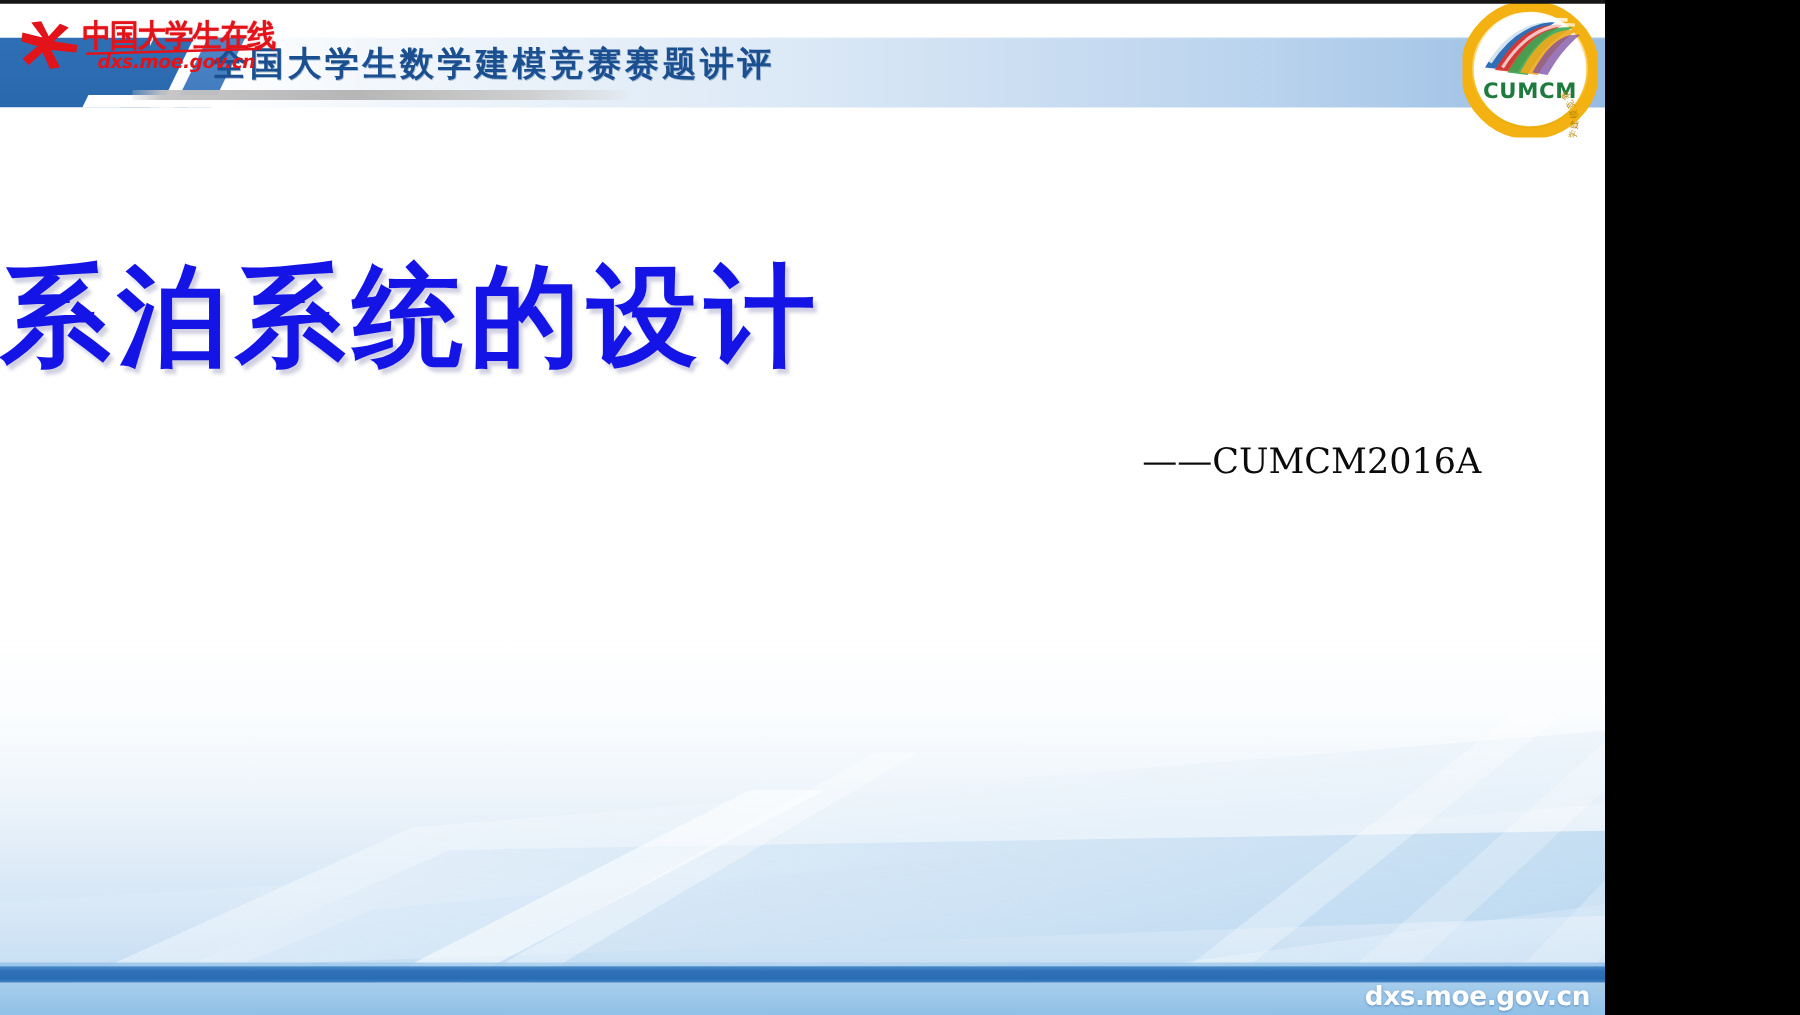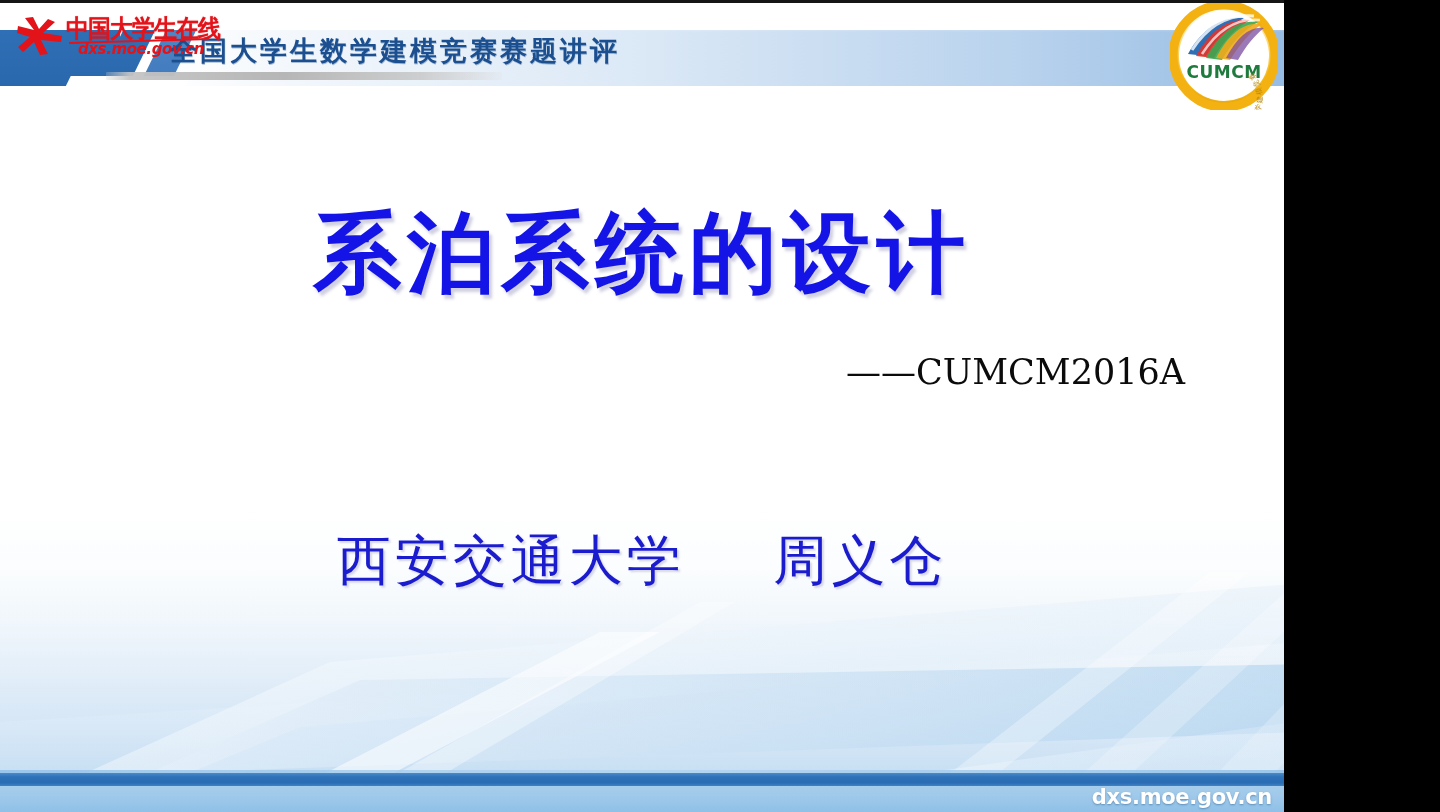--- a/index.html
+++ b/index.html
@@ -203,40 +203,40 @@
     width: 108px;
     height: 108px;
     z-index: 25;
   }
 
   
   .main-title {
     position: absolute;
     left: 0; right: 0;
     top: 205px;
-    text-align: center;
+    text-align: left;
     z-index: 15;
     font-family: "DejaVu Sans", sans-serif;
     font-weight: 700;
     font-size: 88px;
     line-height: 1.1;
     letter-spacing: 6px;
     color: #1414e6;
     text-shadow: 3px 4px 3px rgba(120,120,170,0.35);
   }
 
   .subtitle {
     position: absolute;
     top: 352px;
     left: 0;
     width: 1185px;
     text-align: right;
     z-index: 15;
     font-family: "DejaVu Serif", "Liberation Serif", serif;
-    font-size: 35px;
+    font-size: 28px;
     letter-spacing: 0px;
     color: #0b0b0b;
     white-space: nowrap;
   }
 
   .author-line {
     position: absolute;
     left: 0; right: 0;
     top: 525px;
     text-align: center;
@@ -401,25 +401,20 @@
 
     <text font-family="DejaVu Sans, sans-serif" font-size="7.2" fill="#b8860b" letter-spacing="1.6">
       <textPath href="#ringpath" startOffset="22%">中国大学生数学建模竞赛</textPath>
     </text>
   </svg>
 
   <div class="main-title">系泊系统的设计</div>
 
   <div class="subtitle">——CUMCM2016A</div>
 
-  <div class="author-line">
-    <span>西安交通大学</span>
-    <span class="author-gap"></span>
-    <span>周义仓</span>
-  </div>
 
   <div class="bottom-bar-hi"></div>
   <div class="bottom-bar"></div>
   <div class="bottom-under"></div>
   <div class="watermark">dxs.moe.gov.cn</div>
 
   <div class="top-edge"></div>
 </div>
 
 </body></html>

